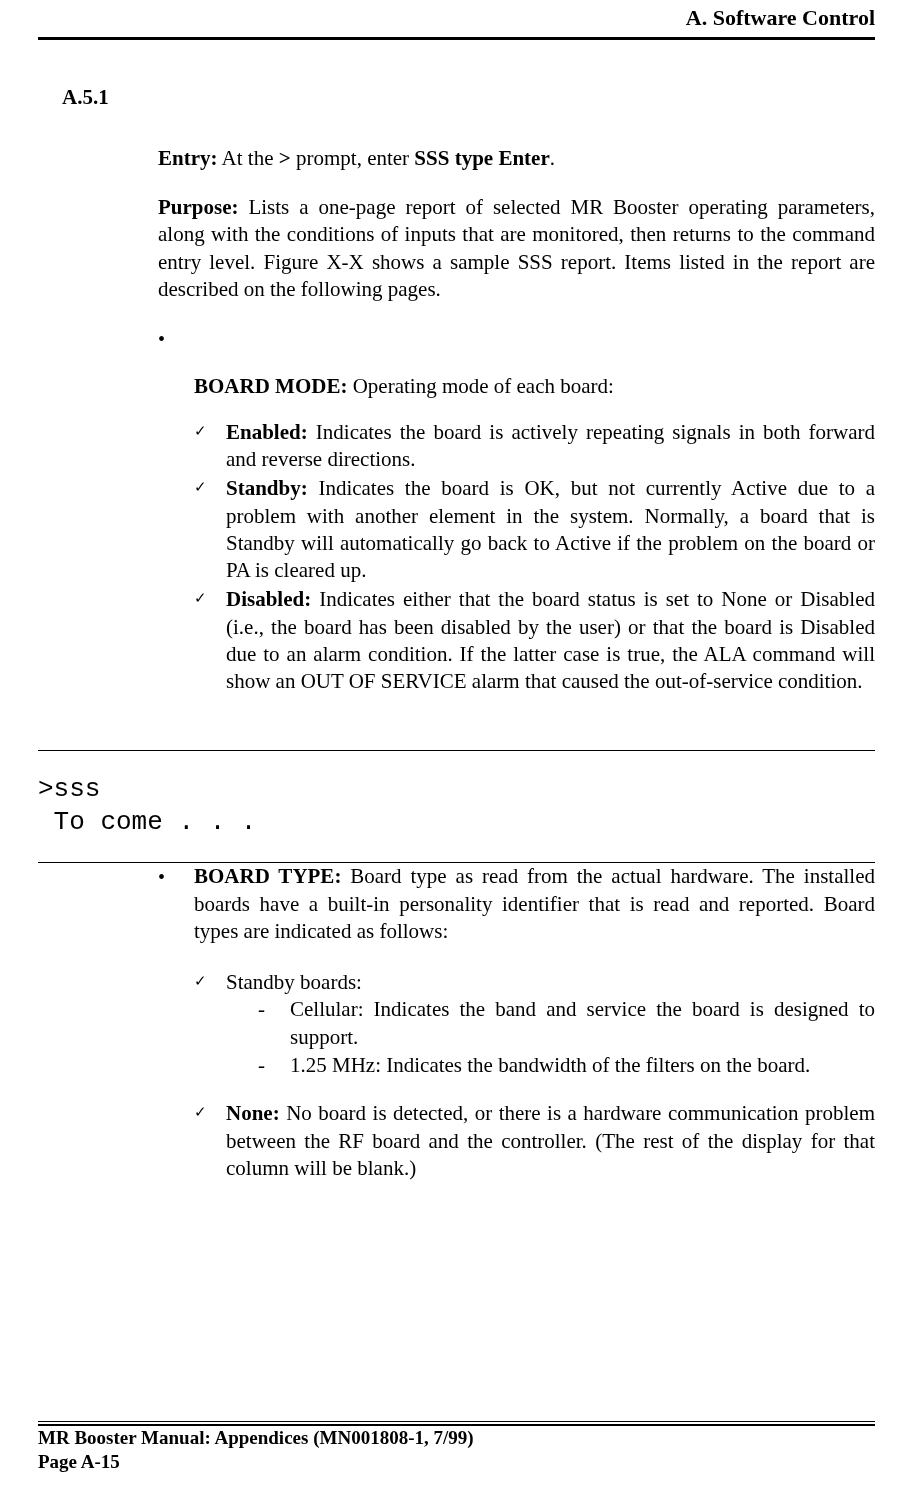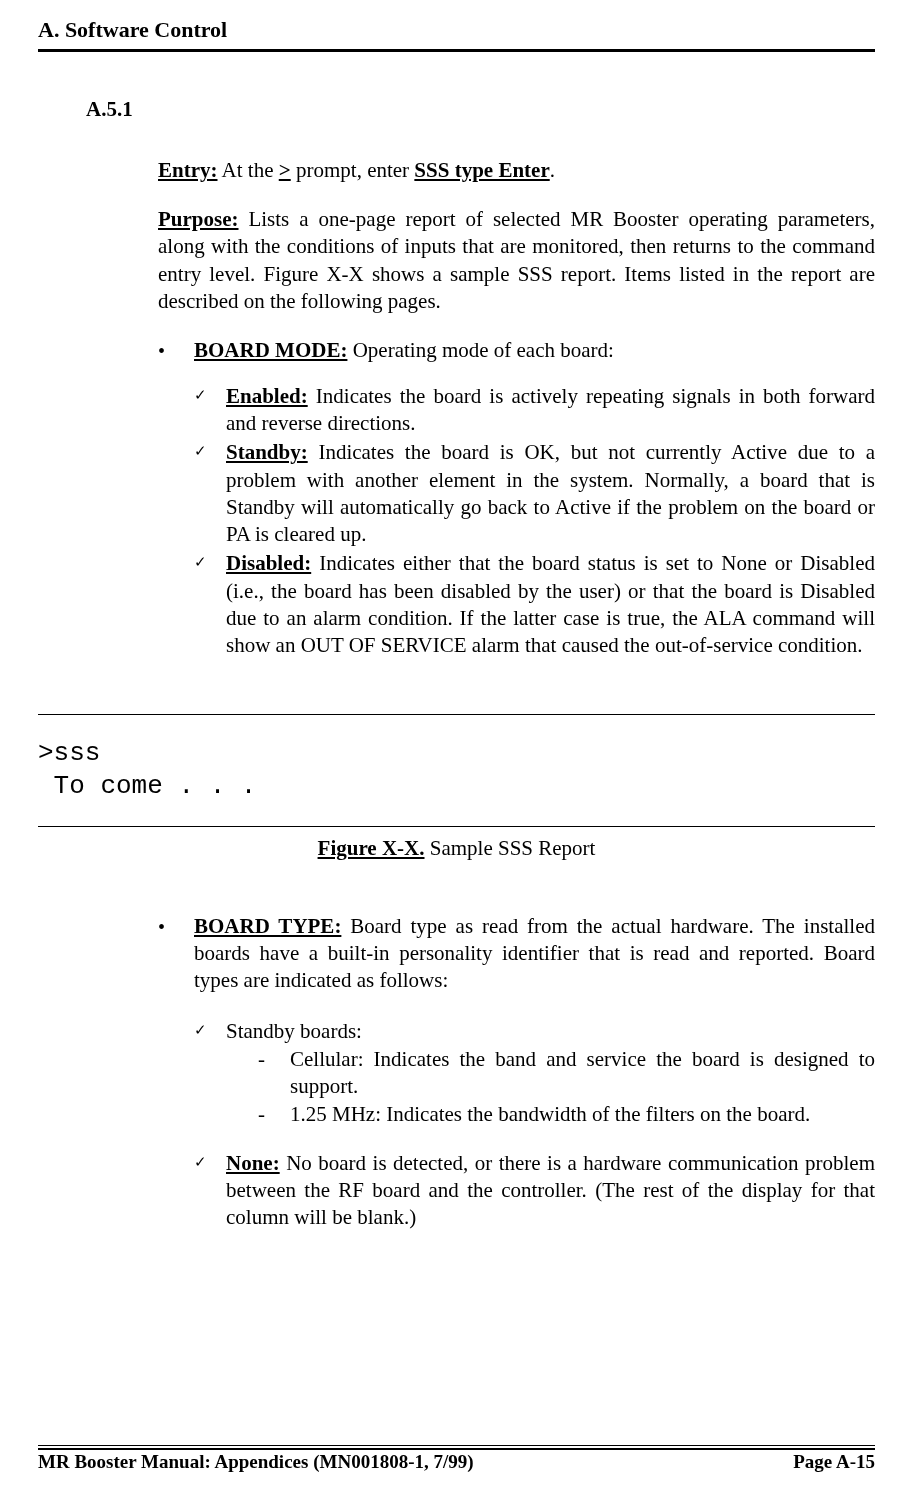--- a/index.html
+++ b/index.html
@@ -8,31 +8,31 @@
       font-size: 21px;
       line-height: 1.3;
       color: #000;
       background: #fff;
       width: 913px;
       height: 1495px;
       position: relative;
       padding: 0 38px;
     }
     .header-top {
-      text-align: left;
+      text-align: right;
       font-weight: bold;
       font-size: 22px;
-      padding-top: 16px;
+      padding-top: 4px;
       padding-bottom: 4px;
       border-bottom: 3px solid #000;
     }
     .section-head {
       display: flex;
       margin-top: 44px;
-      margin-left: 48px;
+      margin-left: 24px;
       font-weight: bold;
       gap: 42px;
     }
     .section-number { width: 80px; flex-shrink: 0; }
     .section-title { }
     .body-block {
       margin-left: 120px;
       margin-right: 0;
       margin-top: 34px;
     }
@@ -60,22 +60,23 @@
       position: absolute;
       bottom: 20px;
       left: 38px;
       right: 38px;
     }
     .footer-line {
       display: flex;
       justify-content: space-between;
       font-weight: bold;
       font-size: 19px;
+      flex-direction: column;
     }
-    b { font-weight: bold; text-decoration: underline; }
+    b { font-weight: bold; }
   </style>
 </head>
 <body>
 
 <div class="header-top">
   <span>A. Software Control</span>
 </div>
 
 <div class="section-head">
   <span class="section-number">A.5.1</span>
@@ -88,21 +89,21 @@
   </div>
 
   <div class="para">
     <b>Purpose:</b><span>  Lists a one-page report of selected MR Booster operating parameters, along with the conditions of inputs that are monitored, then returns to the command entry level.  Figure X-X shows a sample SSS report.  Items listed in the report are described on the following pages.</span>
   </div>
 
 
   <div class="bullet-row">
     <span class="bullet-sym">•</span>
     <div class="bullet-content">
-      <div style="margin-bottom:10px;">
+      <div style="margin-bottom:10px;margin-top:48px;">
         <b>BOARD MODE:</b><span>  Operating mode of each board:</span>
       </div>
     </div>
   </div>
 
   <div class="sub-bullet-row">
     <span class="sub-bullet-sym">✓</span>
     <div class="bullet-content">
       <b>Enabled:</b><span>  Indicates the board is actively repeating signals in both forward and reverse directions.</span>
     </div>
@@ -122,23 +123,20 @@
     </div>
   </div>
 
 </div>
 
 <div class="figure-block">
   <hr class="figure-hr">
   <div class="mono">&gt;sss
  To come . . .</div>
   <hr class="figure-hr">
-  <div class="figure-caption">
-    <b>Figure X-X.</b><span>  Sample SSS Report</span>
-  </div>
 </div>
 
 <div class="body-block" style="margin-top:0;">
 
   <div class="bullet-row" style="margin-bottom:24px;">
     <span class="bullet-sym">•</span>
     <div class="bullet-content">
       <b>BOARD TYPE:</b><span>  Board type as read from the actual hardware.  The installed boards have a built-in personality identifier that is read and reported.  Board types are indicated as follows:</span>
     </div>
   </div>

